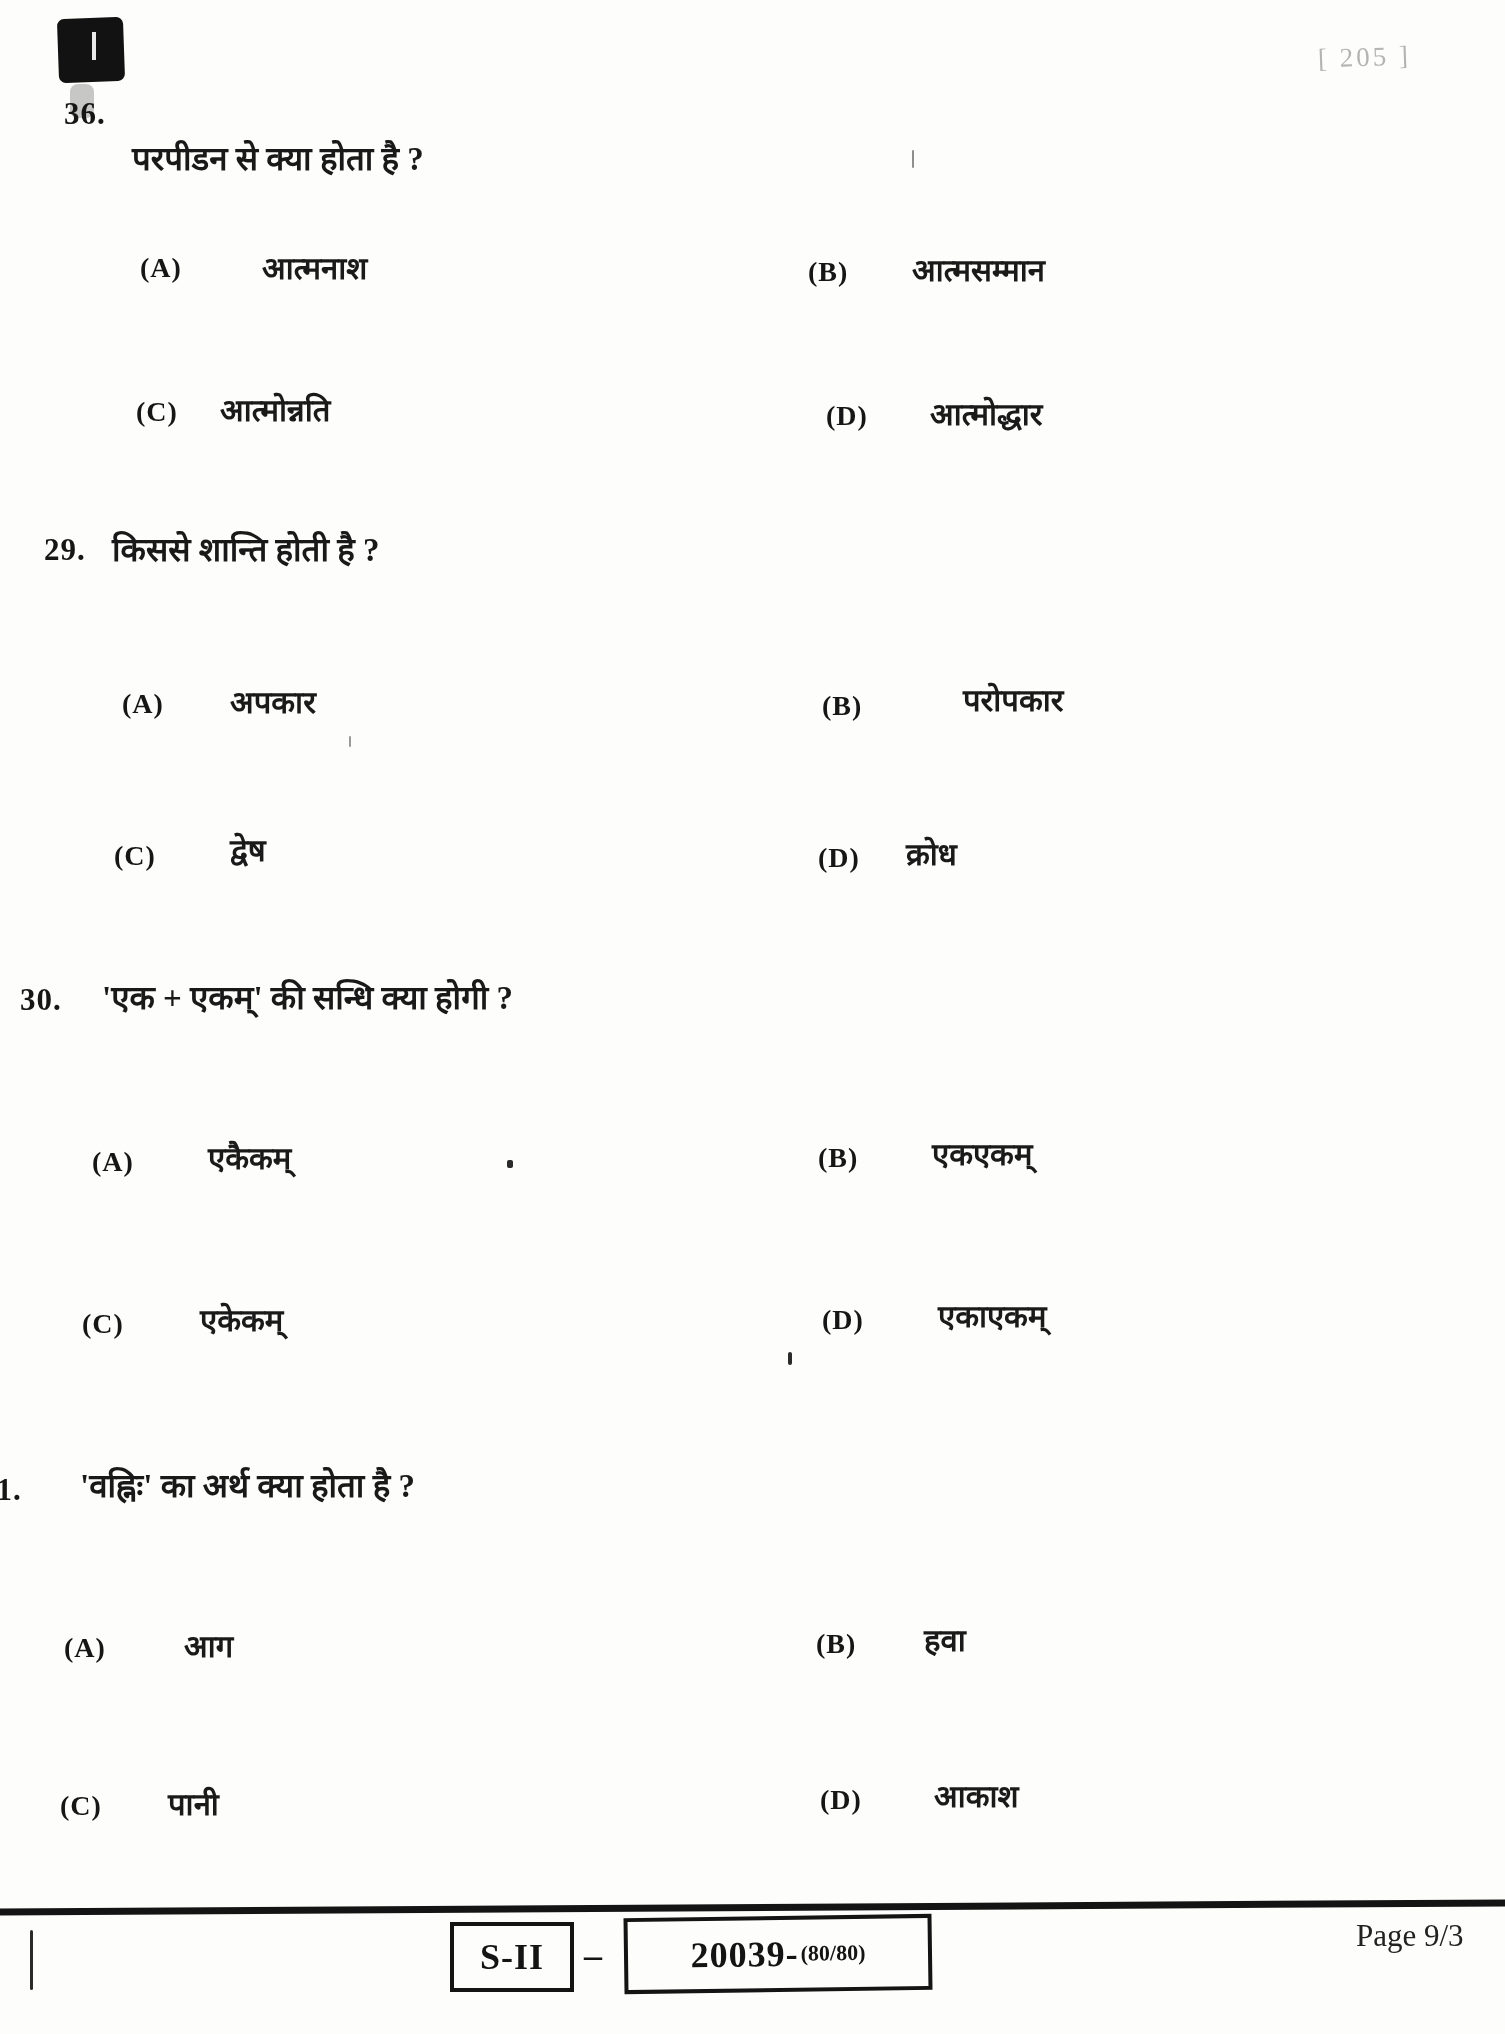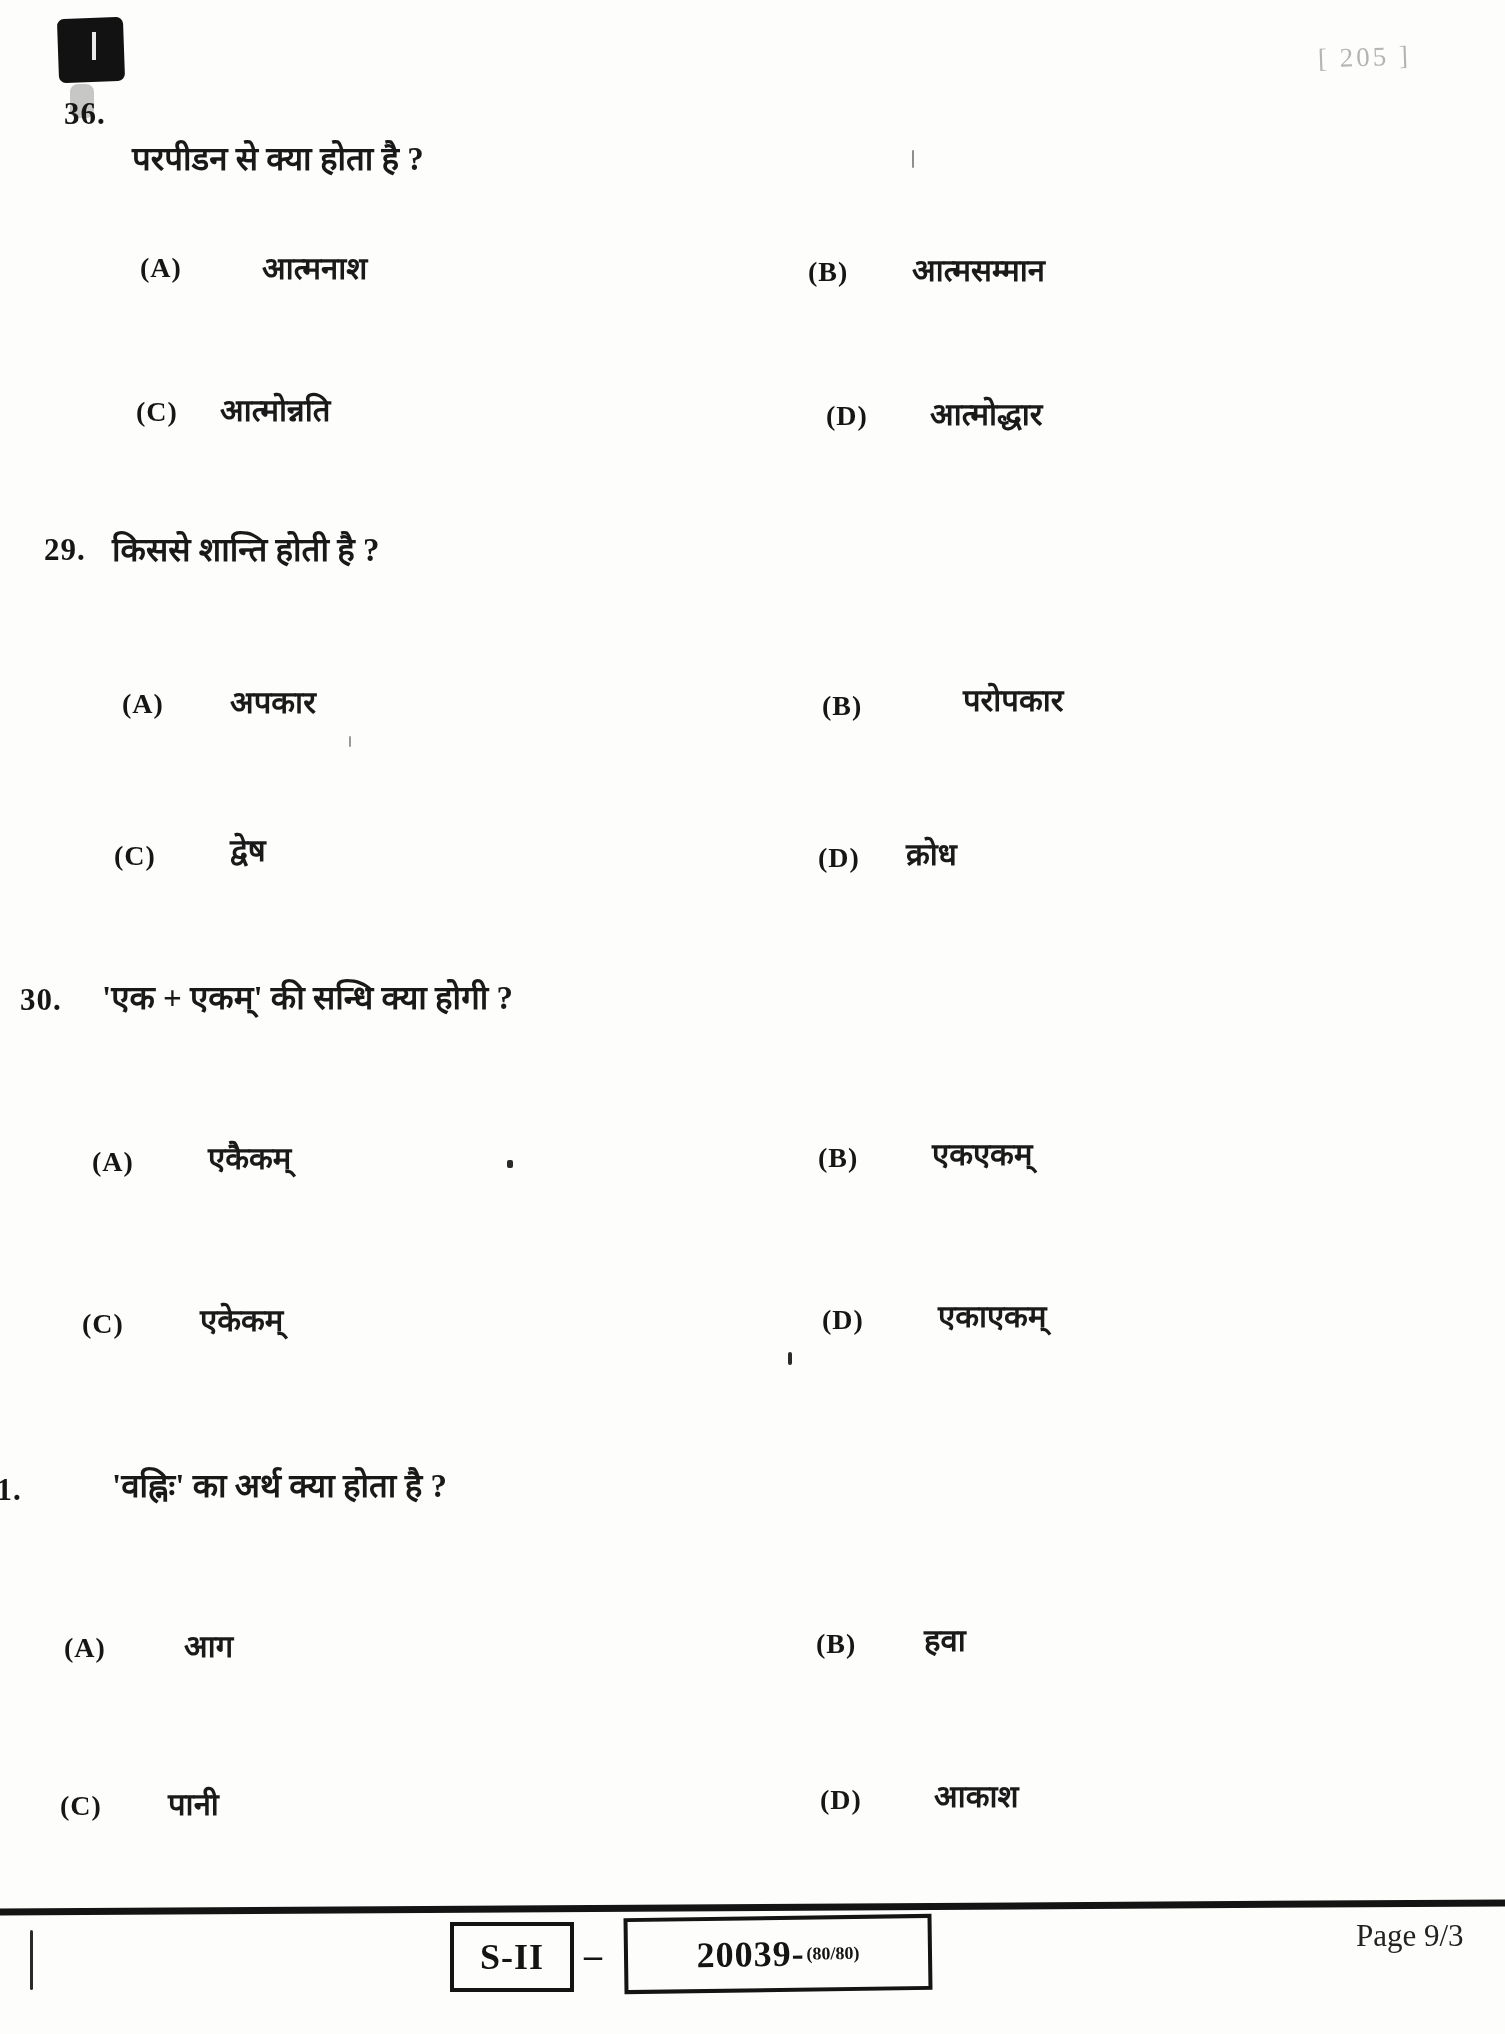--- a/index.html
+++ b/index.html
@@ -16,21 +16,21 @@
   .qtext{font-size:33px;font-weight:700;color:#191919;}
   .optlabel{font-size:28px;font-weight:700;color:#161616;letter-spacing:1px;}
   .opttext{font-size:31px;font-weight:700;color:#1a1a1a;}
   .corner-mark{font-size:27px;color:#b4b4b4;transform:rotate(-2deg);letter-spacing:3px;}
   .rule{position:absolute;background:#141414;}
   .footer-box{
     position:absolute;border:4px solid #141414;background:#fdfdfb;
     display:flex;align-items:center;justify-content:center;
   }
   .footer-main{font-size:36px;font-weight:700;color:#141414;letter-spacing:1px;}
-  .footer-small{font-size:18px;font-weight:700;color:#141414;margin-left:2px;}
+  .footer-small{font-size:22px;font-weight:700;color:#141414;margin-left:2px;}
   .footer-dash{font-size:36px;font-weight:700;color:#141414;}
   .pagenum{font-size:31px;color:#222;}
   .blob{position:absolute;background:#121212;border-radius:7px;}
   .speck{position:absolute;background:#2a2a2a;border-radius:2px;}
   .smudge{position:absolute;background:#9a9a9a;opacity:.55;border-radius:8px;}
 </style>
 </head>
 <body>
 
 <div id="page">
@@ -87,21 +87,21 @@
     <span class="abs opttext" style="left:932px;top:1132px;">एकएकम्</span>
 
     <span class="abs optlabel" style="left:82px;top:1308px;">(C)</span>
     <span class="abs opttext" style="left:200px;top:1298px;">एकेकम्</span>
     <span class="abs optlabel" style="left:822px;top:1304px;">(D)</span>
     <span class="abs opttext" style="left:938px;top:1294px;">एकाएकम्</span>
   </div>
 
   <div>
     <span class="abs qnum" style="left:-20px;top:1472px;">31.</span>
-    <span class="abs qtext" style="left:80px;top:1462px;margin-left:32px;">'वह्निः' का अर्थ क्या होता है ?</span>
+    <span class="abs qtext" style="left:80px;top:1462px;">'वह्निः' का अर्थ क्या होता है ?</span>
 
     <span class="abs optlabel" style="left:64px;top:1632px;">(A)</span>
     <span class="abs opttext" style="left:184px;top:1624px;">आग</span>
     <span class="abs optlabel" style="left:816px;top:1628px;">(B)</span>
     <span class="abs opttext" style="left:924px;top:1618px;">हवा</span>
 
     <span class="abs optlabel" style="left:60px;top:1790px;">(C)</span>
     <span class="abs opttext" style="left:168px;top:1782px;">पानी</span>
     <span class="abs optlabel" style="left:820px;top:1784px;">(D)</span>
     <span class="abs opttext" style="left:934px;top:1774px;">आकाश</span>

